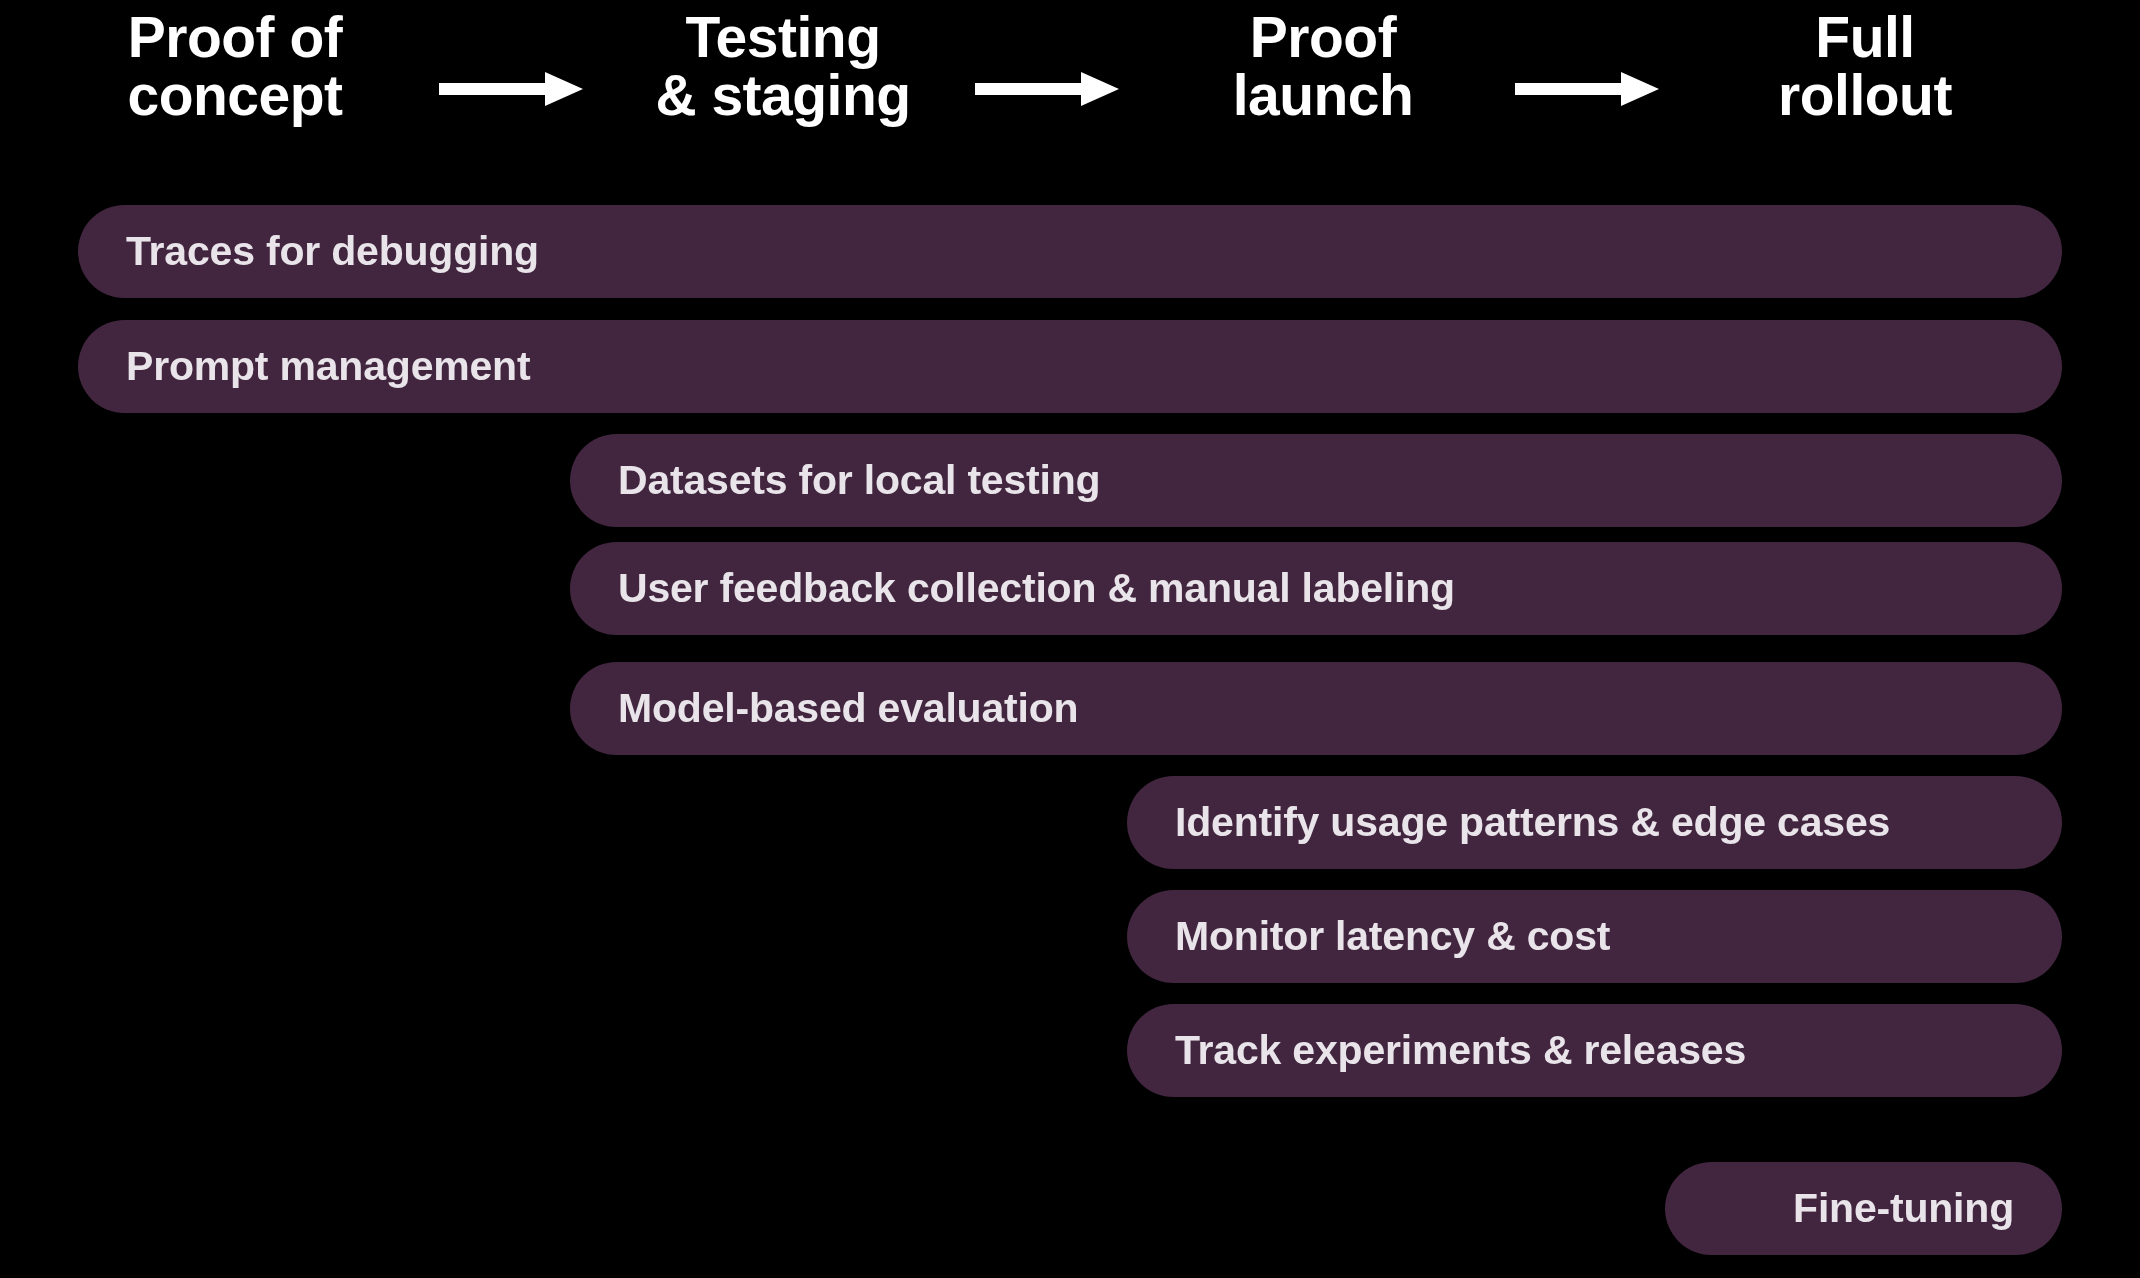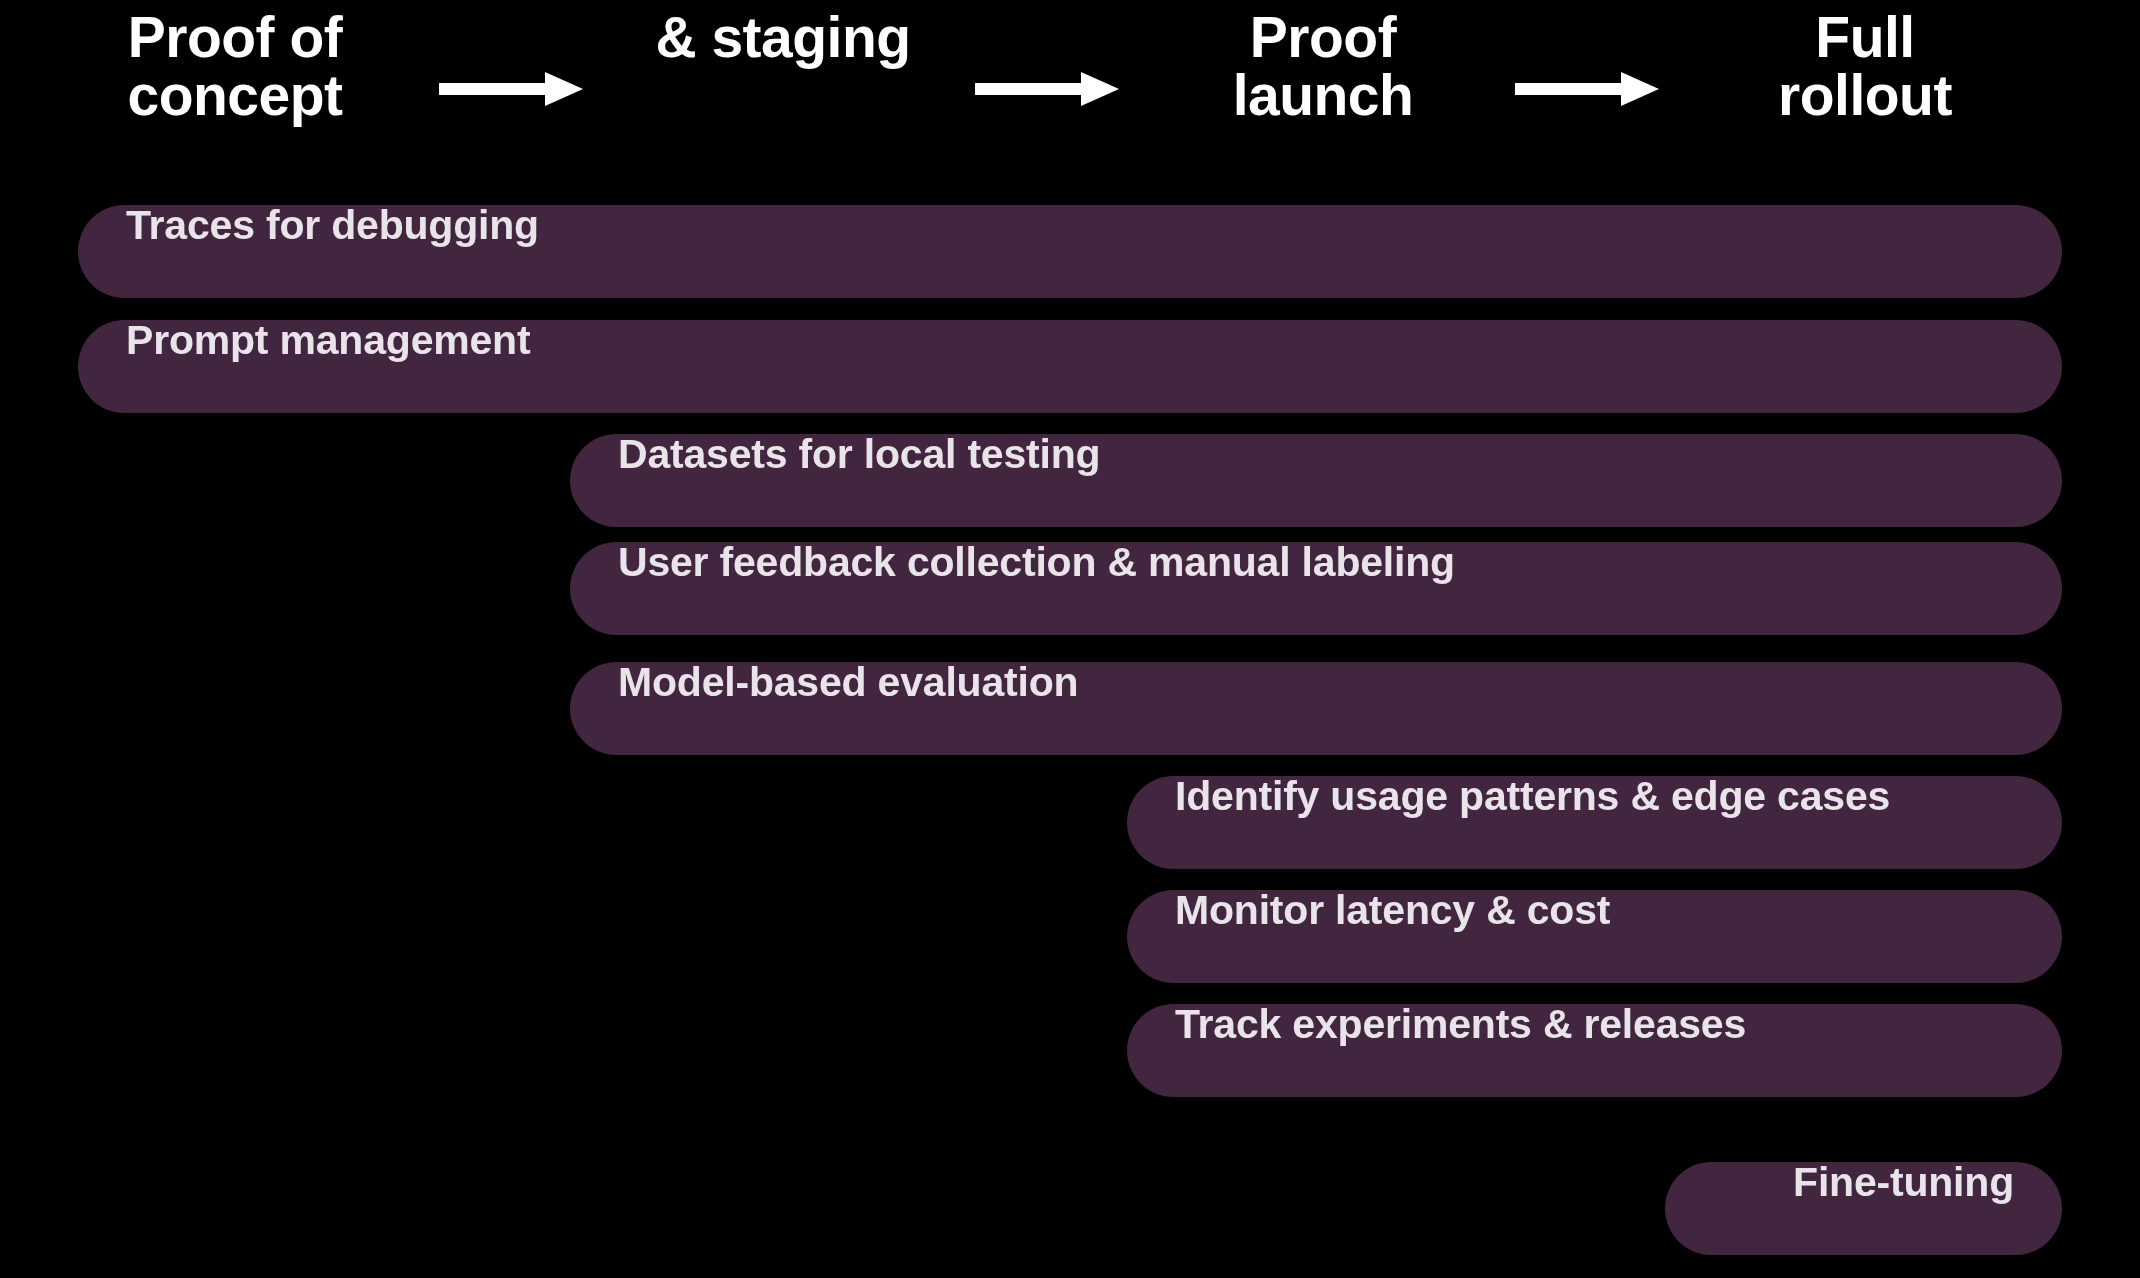--- a/index.html
+++ b/index.html
@@ -58,20 +58,21 @@
     height: 34px;
   }
 
   
   .pill {
     position: absolute;
     height: 93px;
     border-radius: 47px;
     background: #42253f;
     display: flex;
+    align-items: center;
     box-sizing: border-box;
     padding-left: 48px;
     padding-right: 34px;
   }
   .pill.align-right {
     justify-content: flex-end;
     padding-left: 34px;
     padding-right: 48px;
     margin-top: 44px;
   }
@@ -84,21 +85,21 @@
     white-space: nowrap;
   }
 </style>
 </head>
 <body style="background: rgb(0, 0, 0);">
 
 <div id="canvas" style="width: 2140px; height: 1278px; background: rgb(0, 0, 0);">
 
   <div class="phase-row">
       <div class="phase-label" style="left: 25px; color: rgb(255, 255, 255);"><span class="ln">Proof of</span><span class="ln">concept</span></div>
-      <div class="phase-label" style="left: 573px; color: rgb(255, 255, 255);"><span class="ln">&amp; staging</span></div>
+      <div class="phase-label" style="left: 573px; color: rgb(255, 255, 255);"><span class="ln">Testing</span><span class="ln">&amp; staging</span></div>
       <div class="phase-label" style="left: 1113px; color: rgb(255, 255, 255);"><span class="ln">Proof</span><span class="ln">launch</span></div>
       <div class="phase-label" style="left: 1655px; color: rgb(255, 255, 255);"><span class="ln">Full</span><span class="ln">rollout</span></div>
       <div class="phase-arrow" style="left: 439px;">
         <svg viewBox="0 0 144 34" xmlns="http://www.w3.org/2000/svg">
           <rect x="0" y="11" width="114" height="12" fill="#ffffff"></rect>
           <polygon points="106,0 144,17 106,34" fill="#ffffff"></polygon>
         </svg>
       </div>
       <div class="phase-arrow" style="left: 975px;">
         <svg viewBox="0 0 144 34" xmlns="http://www.w3.org/2000/svg">

